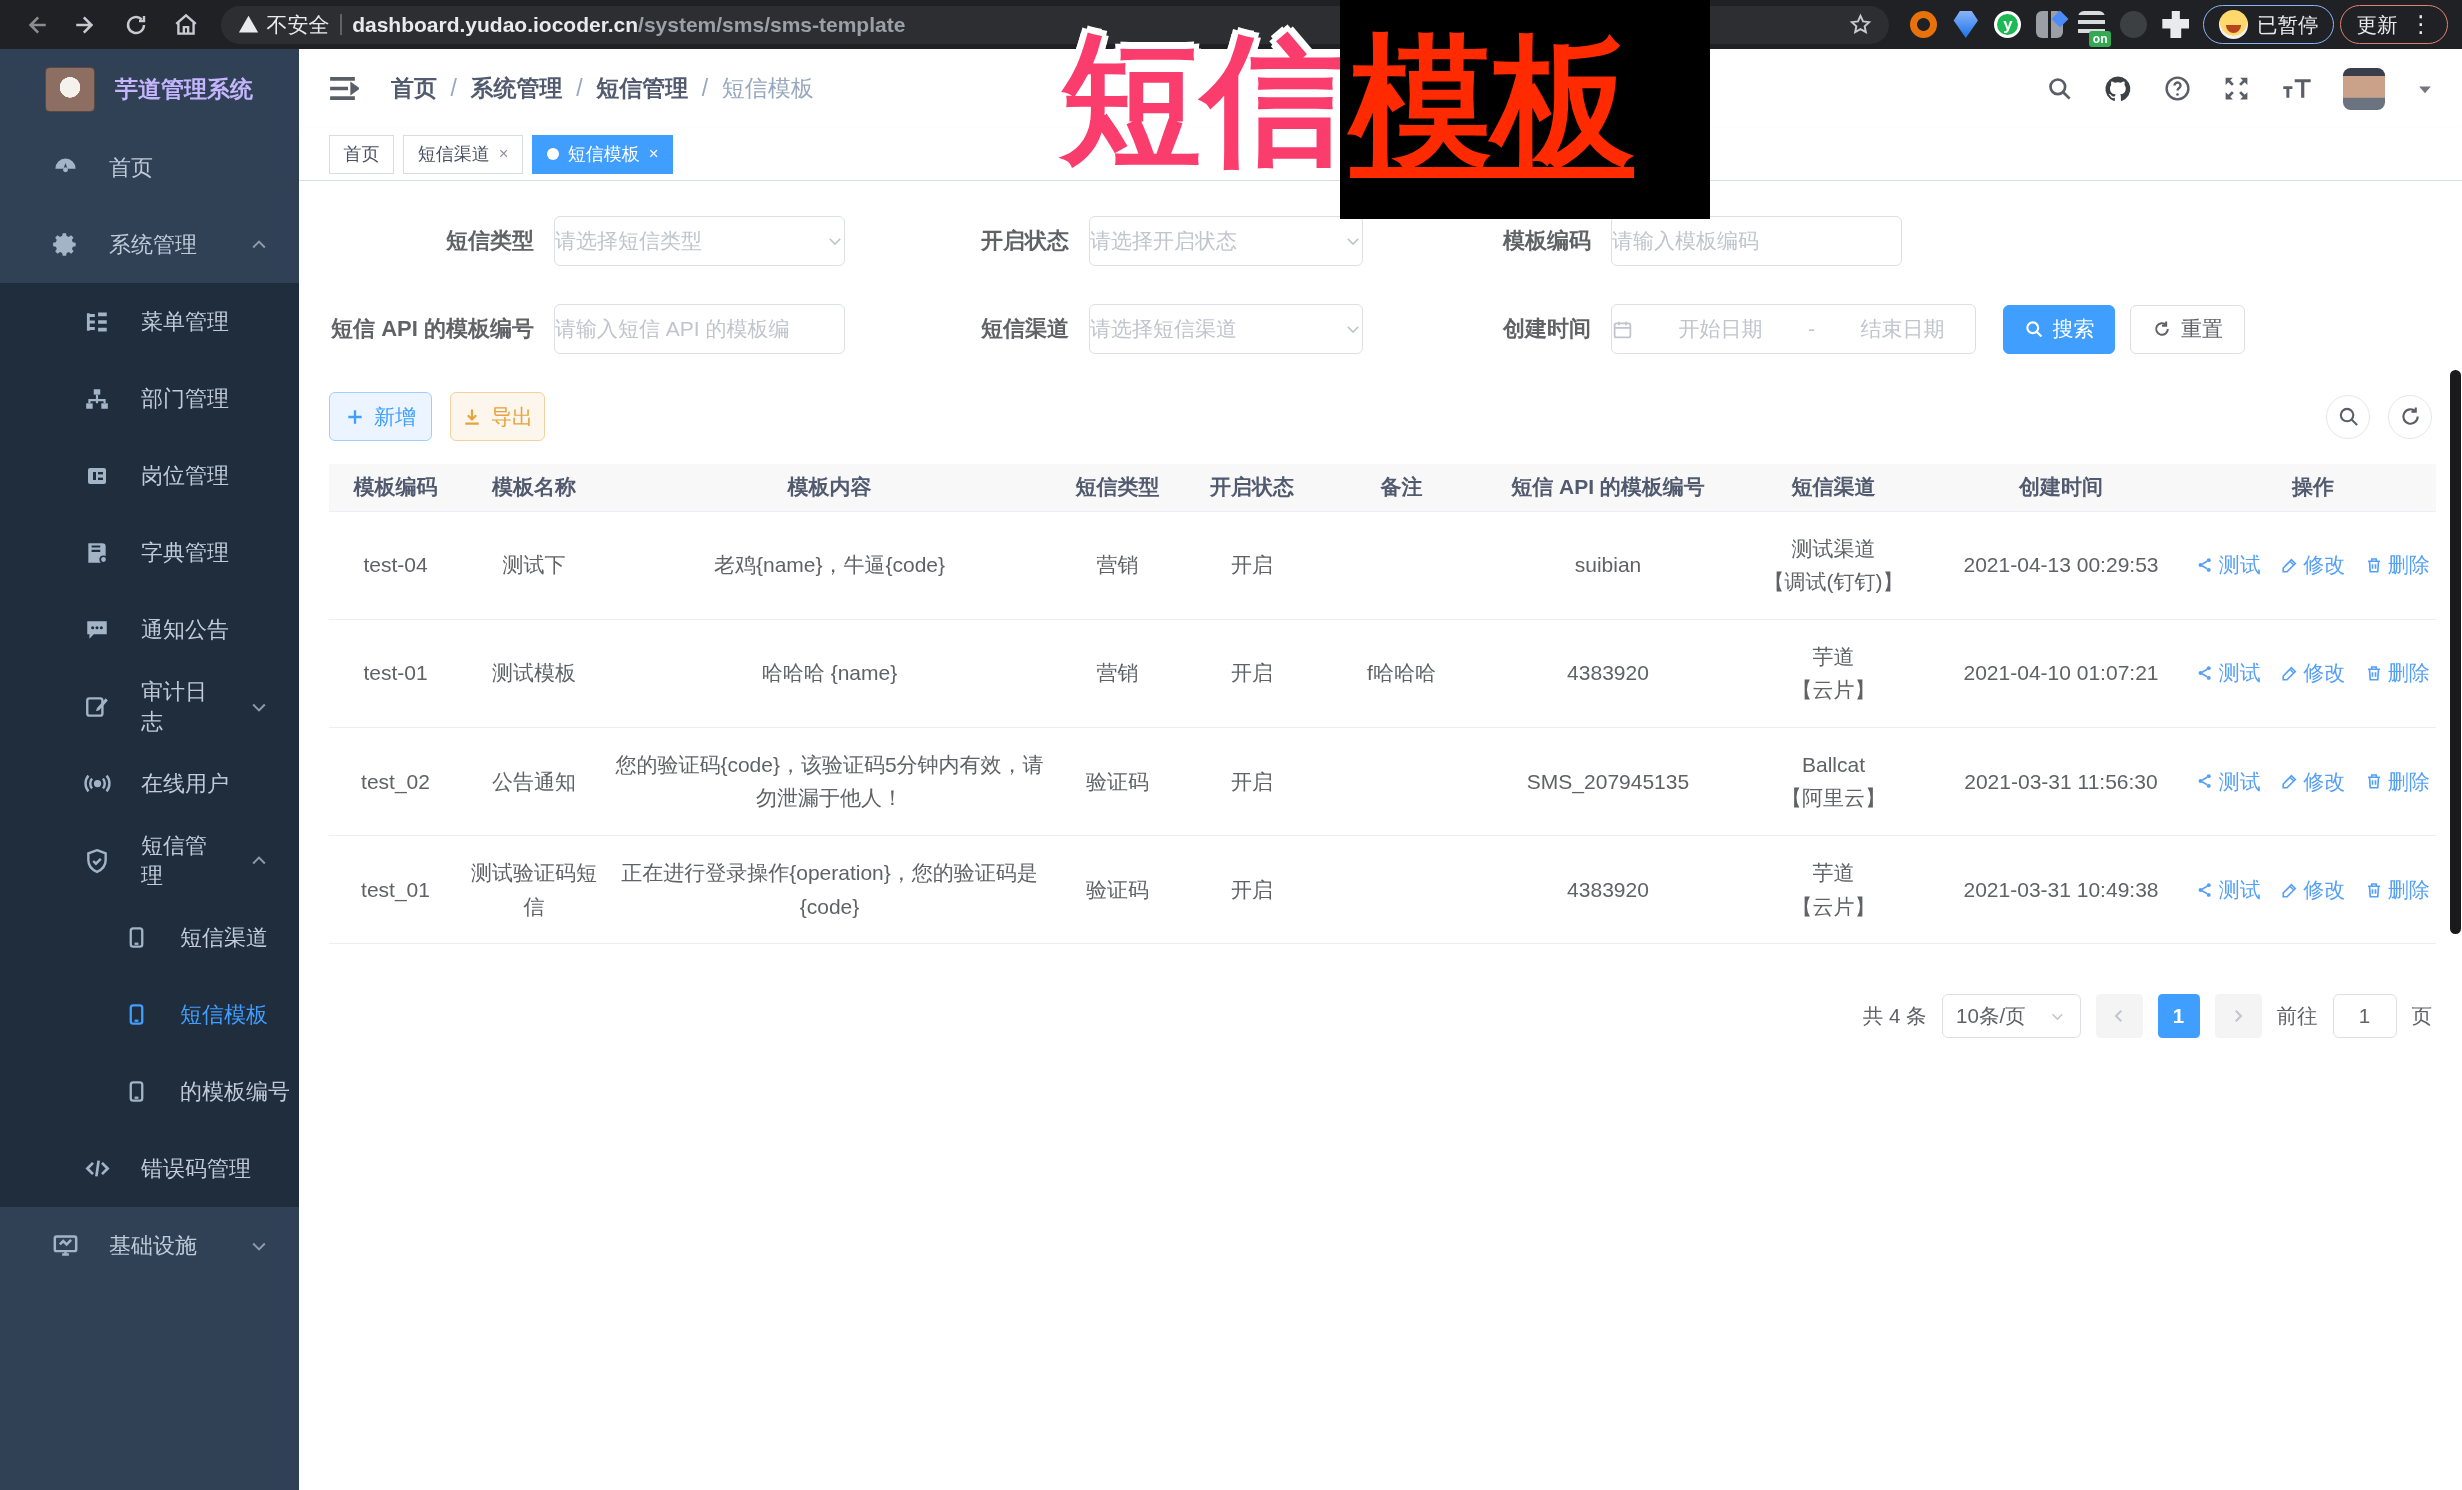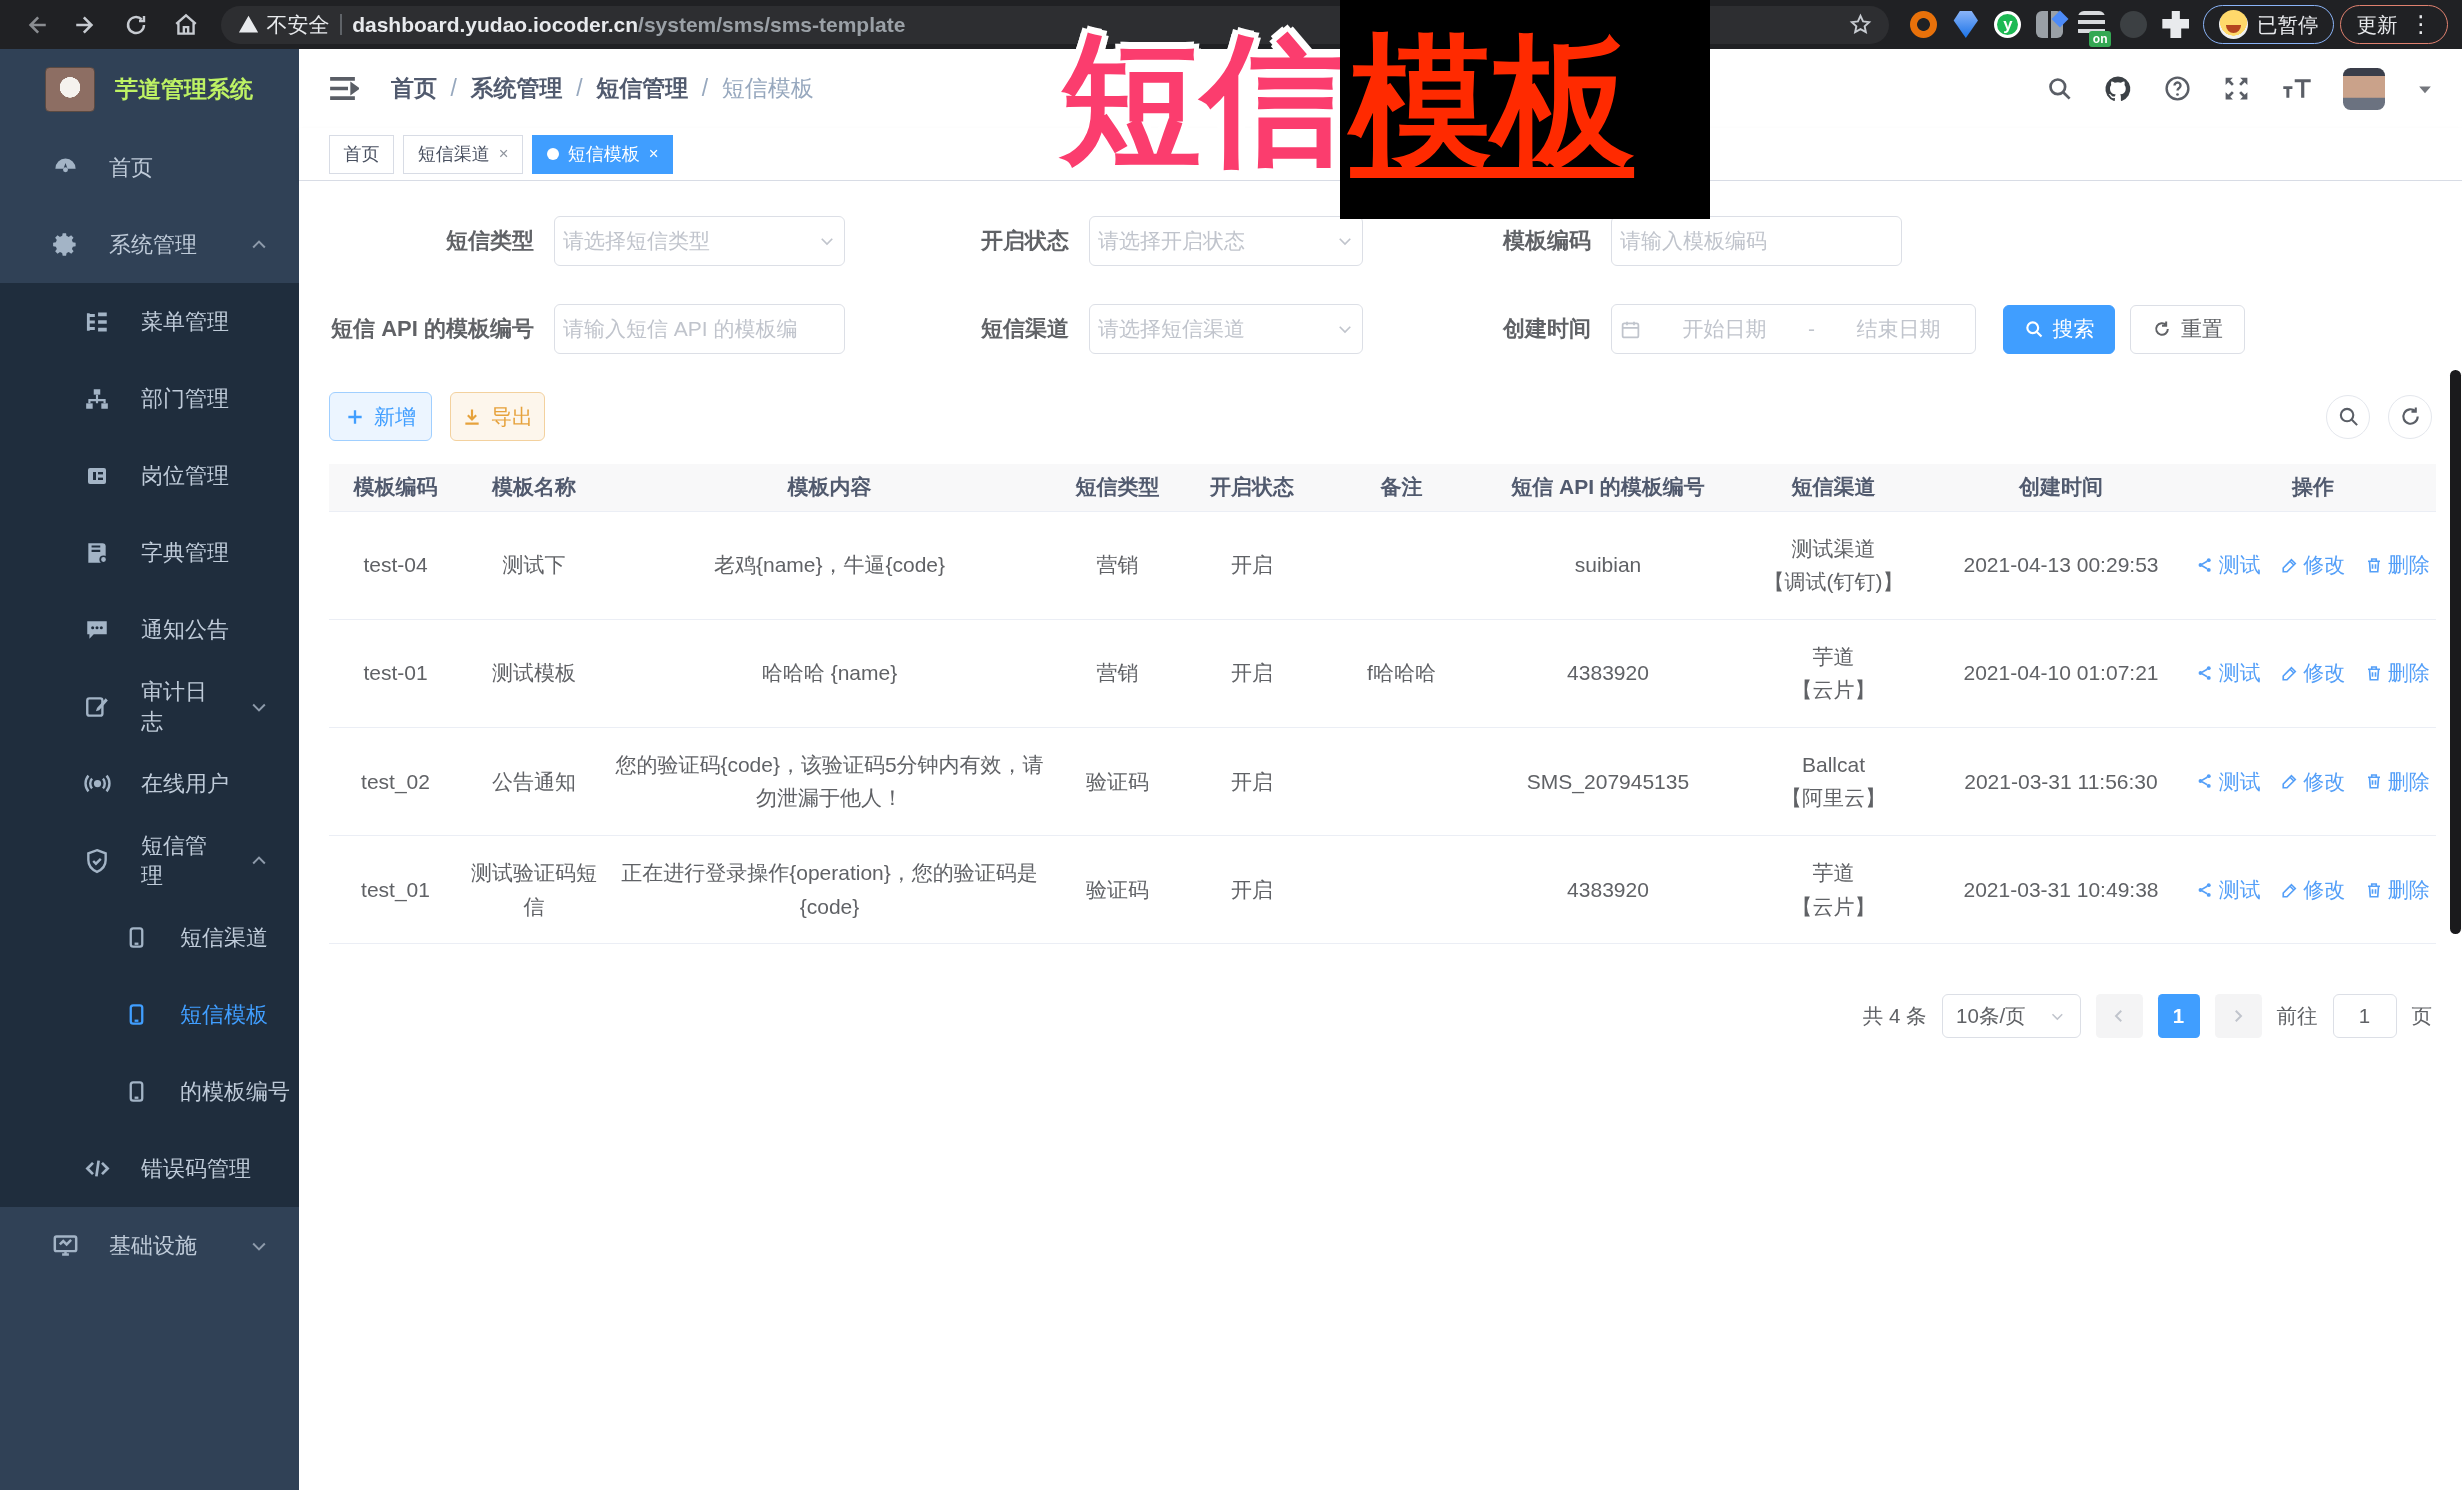--- a/index.html
+++ b/index.html
@@ -35,21 +35,21 @@
   .pill .emoji::after{ content:""; position:absolute; left:6.8px; top:15px; width:15px; height:7.6px; border-radius:0 0 7.6px 7.6px; background:#b5451f; }
   .pill.update { border:1.5px solid #e0816f; gap:12px; }
   .vdots { color:#e8eaed; letter-spacing:0; font-size:23px; }
 
   
   .app { display:flex; height:1441px; }
   .sidebar { width:299px; background:#304156; color:#bfcbd9; flex:none; display:flex; flex-direction:column; }
   .logo-row { height:80px; display:flex; align-items:center; gap:20px; padding:0 45px; }
   .logo-img { width:50px; height:45px; border-radius:4.5px; background:
       radial-gradient(circle at 50% 45%, #f5f2ee 0 30%, #8d6e63 31%); border:0.8px solid #5b4a42; }
-  .logo-title { color:#bef264; font-size:23px; font-weight:bold; white-space:nowrap; }
+  .logo-title { color:#c4b5fd; font-size:23px; font-weight:bold; white-space:nowrap; }
   .menu { flex:1; overflow:hidden; }
   .mi { height:77px; display:flex; align-items:center; gap:29px; padding:0 0 0 50px; font-size:22px; cursor:pointer; color:#bfcbd9; }
   .mi .mi-icon { color:#a3b4c6; width:30px; }
   .mi .chev { margin-left:auto; margin-right:30px; color:#8e9bab; }
   .sub-block { background:#1f2d3d; }
   .sub-block .mi { padding-left:82px; }
   .sub-block .mi.lvl2 { padding-left:121px; }
   .mi.active { color:#409eff; }
   .mi.active .mi-icon { color:#409eff; }
 
@@ -71,21 +71,21 @@
   .tag .x { color:#8f959e; font-size:16.7px; }
   .tag.active { background:#409eff; border-color:#409eff; color:#fff; }
   .tag.active .x { color:#fff; }
   .tag .dot { width:12px; height:12px; border-radius:50%; background:#fff; }
 
   
   .content { flex:1; padding:35px 30px 0 30px; background:#fff; position:relative; }
   .frow { display:flex; align-items:center; margin-bottom:38px; }
   .flabel { font-size:22px; font-weight:bold; color:#606266; text-align:right; margin-right:20px; white-space:nowrap; }
   .w1 { width:205px; } .w2 { width:224px; } .w3 { width:228px; }
-  .field { height:50px; border:1.5px solid #dcdfe6; border-radius:6px; display:flex; align-items:center; padding:0 8px; color:#c0c4cc; font-size:21px; background:#fff; }
+  .field { height:50px; border:1.5px solid #dcdfe6; border-radius:6px; display:flex; align-items:center; padding:0 0; color:#c0c4cc; font-size:21px; background:#fff; }
   .field input { border:none; outline:none; width:100%; font-size:21px; color:#606266; font-family:inherit; }
   .field input::placeholder { color:#c0c4cc; }
   .field .chev-d { margin-left:auto; color:#c0c4cc; }
   .f1 { width:291px; } .f2 { width:274px; } .f3 { width:291px; }
   .daterange { width:365px; gap:15px; }
   .daterange .ph { flex:1; text-align:center; }
   .btn { height:49px; border-radius:6px; display:inline-flex; align-items:center; justify-content:center; gap:9px; font-size:21px; cursor:pointer; border:1.5px solid transparent; }
   .btn-search { background:#409eff; border-color:#409eff; color:#fff; width:112px; margin-left:27px; }
   .btn-reset { background:#fff; border-color:#dcdfe6; color:#606266; width:115px; margin-left:15px; }
   .toolbar { display:flex; align-items:center; margin-bottom:23px; }

